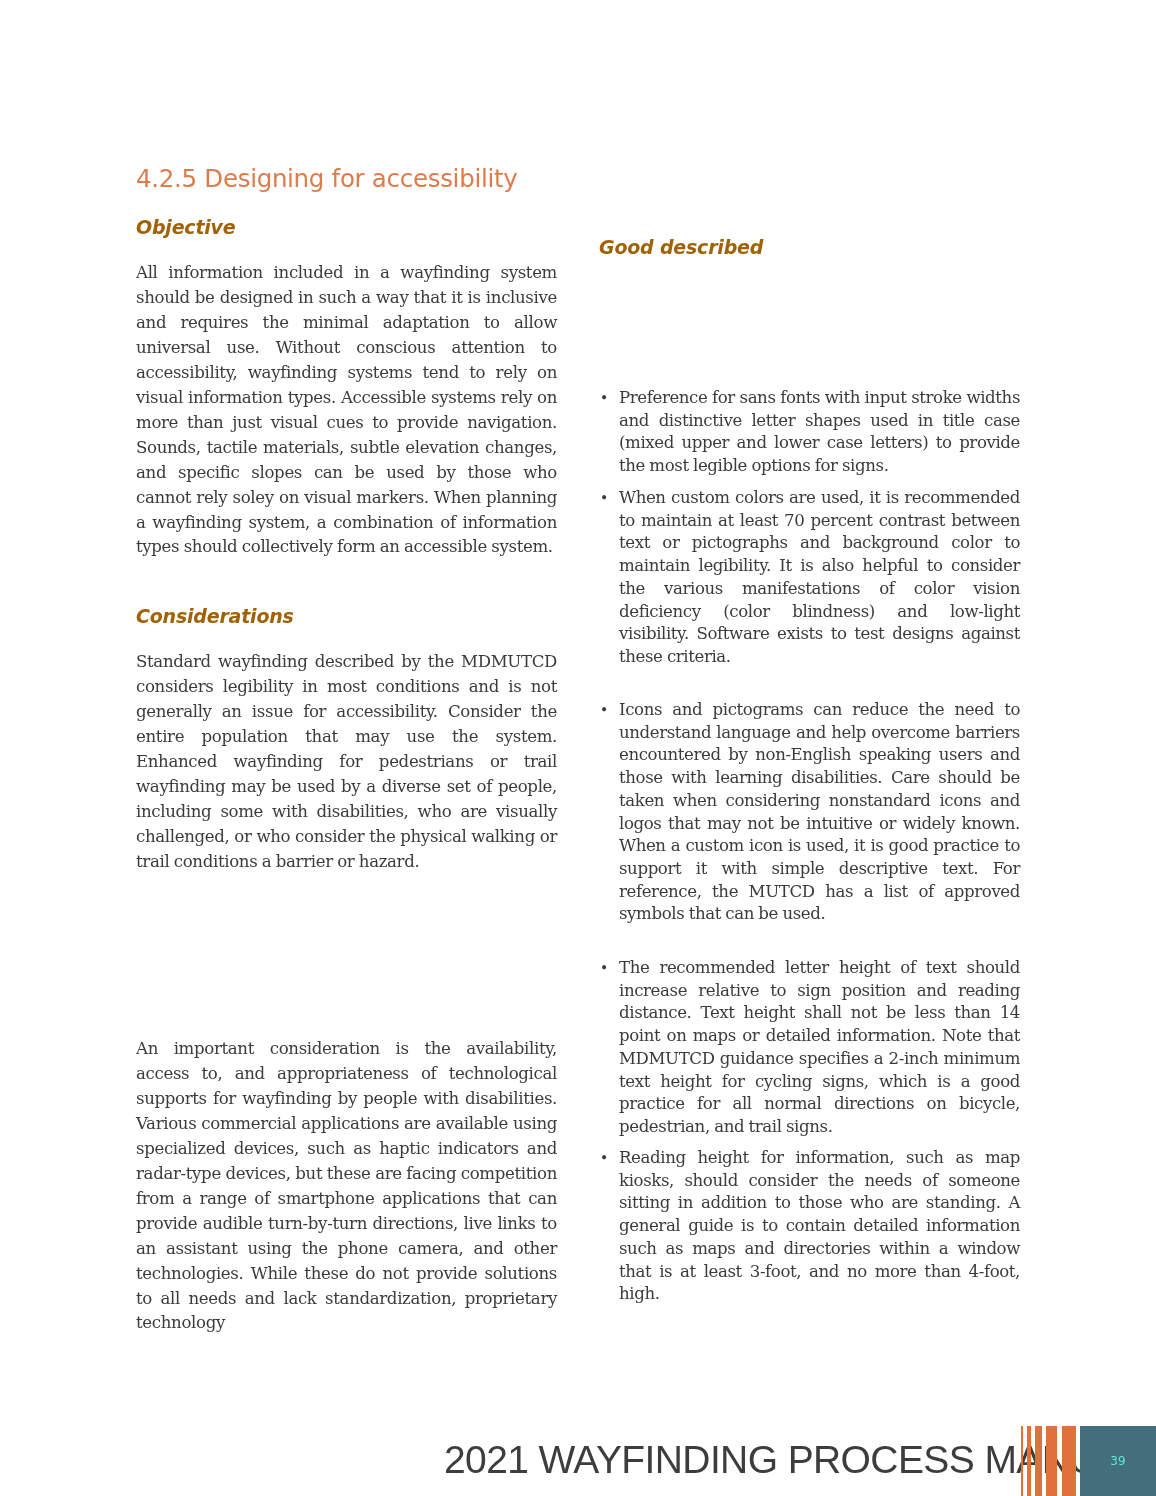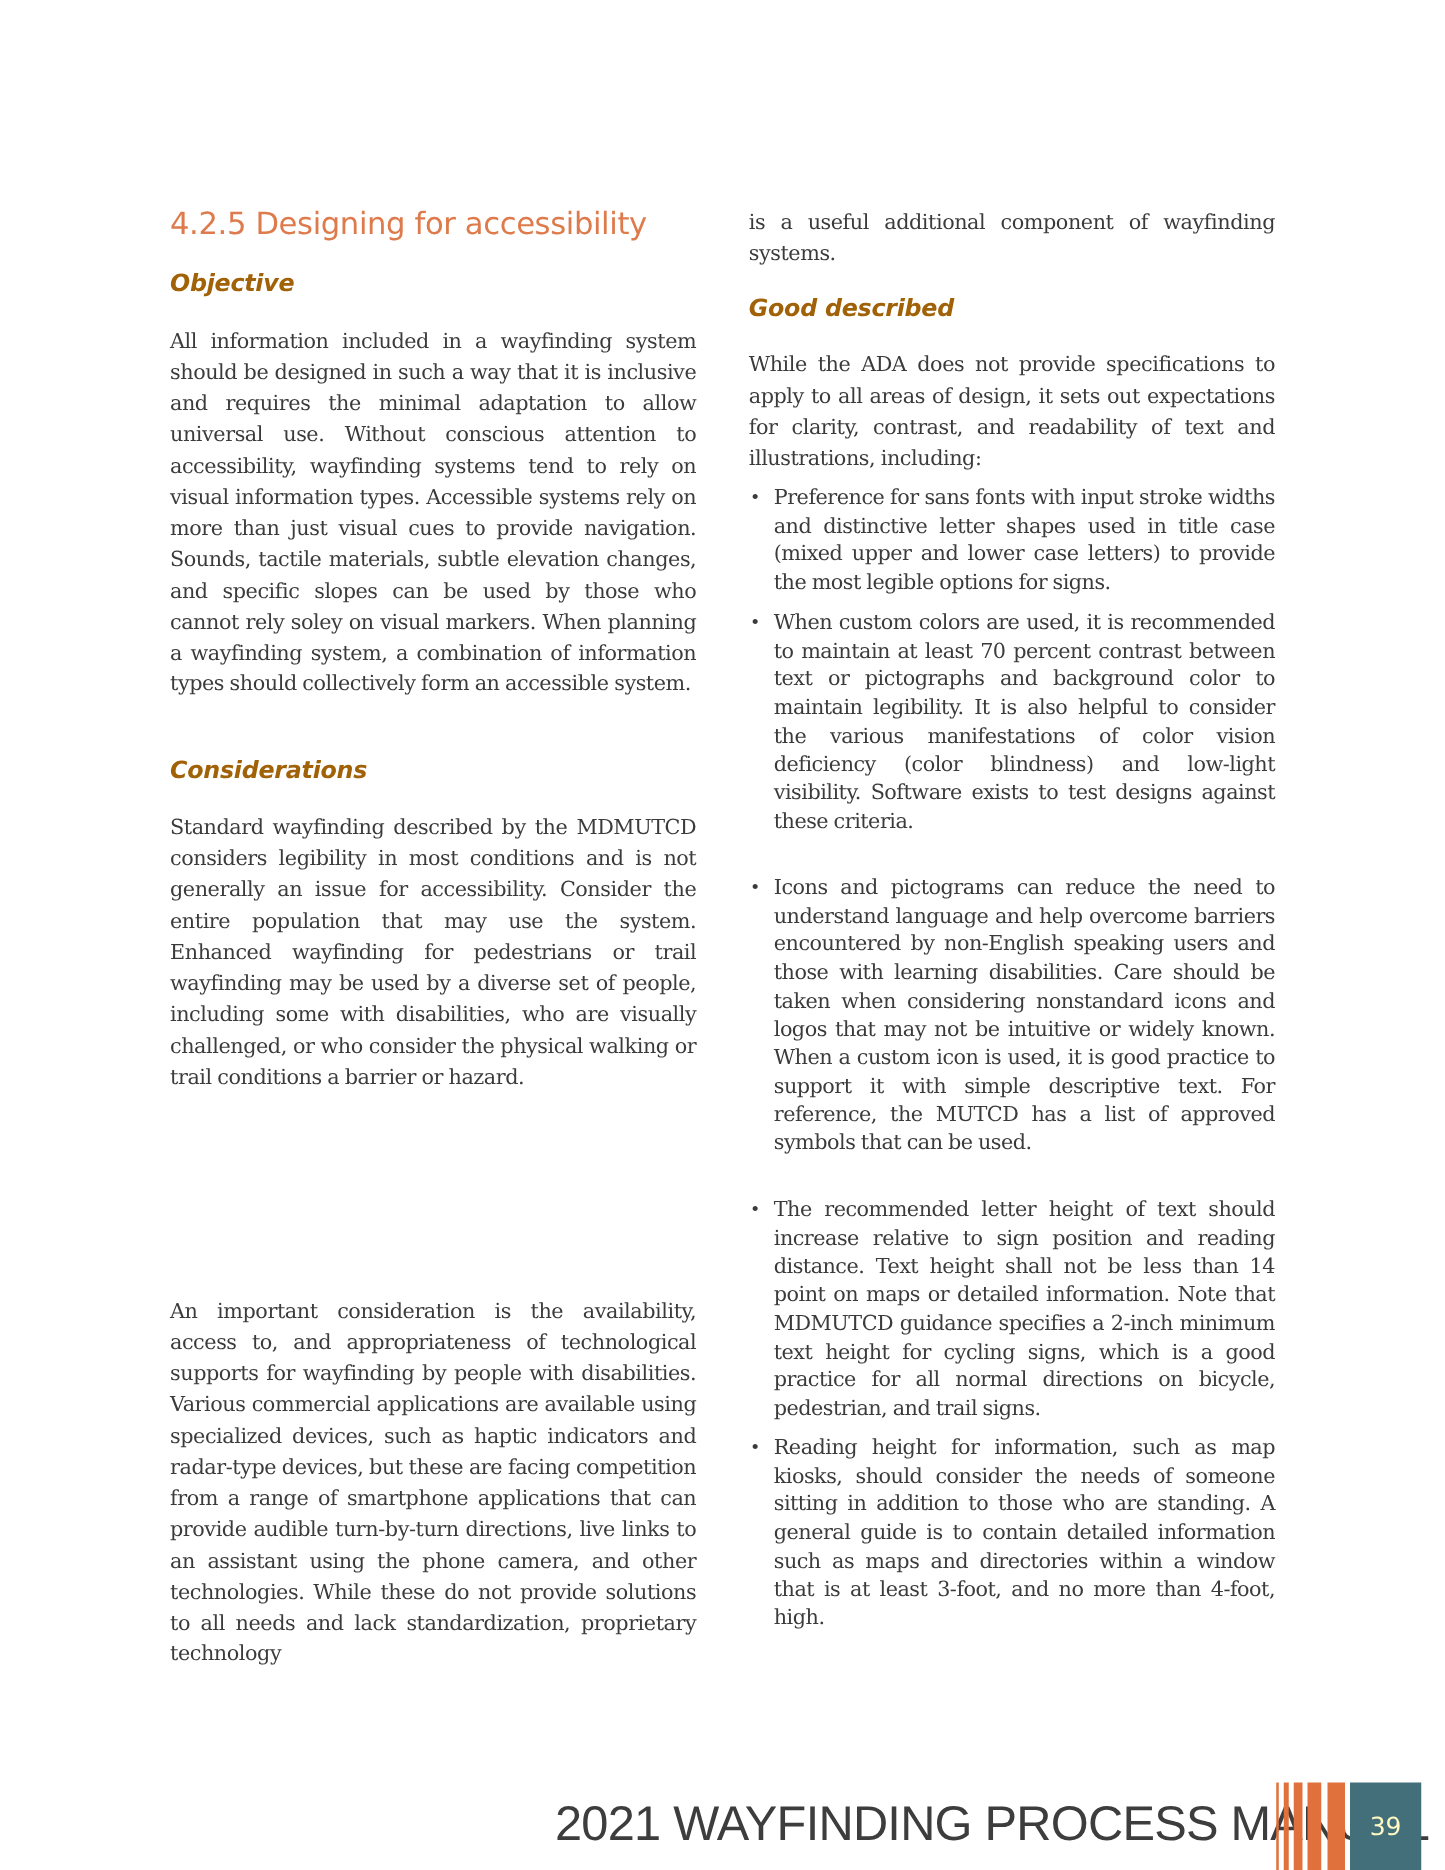--- a/index.html
+++ b/index.html
@@ -39,44 +39,42 @@
   .bullet-text { display: block; padding-left: 5px; }
 
   .footer-title {
     position: absolute; left: 444px; top: 1438px;
     font-family: "Liberation Sans", sans-serif;
     font-size: 39px; color: #3d3d3d; letter-spacing: -0.6px;
     white-space: nowrap; margin: 0;
   }
   .stripe { position: absolute; top: 1426px; height: 70px; background: #e0713c; }
   .page-box {
-    position: absolute; left: 1080px; top: 1426px; width: 57px; height: 70px;
-    background: #436f7a; color: #fef9c3;
-    font-family: "DejaVu Sans", sans-serif; font-size: 20px;
+    position: absolute; left: 1080px; top: 1426px; width: 76px; height: 70px;
+    background: #436f7a; color: #5eead4;
+    font-family: "DejaVu Sans", sans-serif; font-size: 12px;
     display: flex; align-items: center; justify-content: center;
   }
 </style>
 </head>
 <body>
 
 <div class="page">
 
   <h1 class="section-title">4.2.5 Designing for accessibility</h1>
 
   <h2 class="subhead" style="left:136px; top:216px;">Objective</h2>
   <p class="para" style="left:136px; top:261px;">All information included in a wayfinding system should be designed in such a way that it is inclusive and requires the minimal adaptation to allow universal use. Without conscious attention to accessibility, wayfinding systems tend to rely on visual information types. Accessible systems rely on more than just visual cues to provide navigation.  Sounds, tactile materials, subtle elevation changes, and specific slopes can be used by those who cannot rely soley on visual markers. When planning a wayfinding system, a combination of information types should collectively form an accessible system.</p>
 
   <h2 class="subhead" style="left:136px; top:605px;">Considerations</h2>
   <p class="para" style="left:136px; top:650px;">Standard wayfinding described by the MDMUTCD considers legibility in most conditions and is not generally an issue for accessibility. Consider the entire population that may use the system. Enhanced wayfinding for pedestrians or trail wayfinding may be used by a diverse set of people, including some with disabilities, who are visually challenged, or who consider the physical walking or trail conditions a barrier or hazard.</p>
   <p class="para" style="left:136px; top:1037px;">An important consideration is the availability, access to, and appropriateness of technological supports for wayfinding by people with disabilities. Various commercial applications are available using specialized devices, such as haptic indicators and radar-type devices, but these are facing competition from a range of smartphone applications that can provide audible turn-by-turn directions, live links to an assistant using the phone camera, and other technologies. While these do not provide solutions to all needs and lack standardization, proprietary technology</p>
 
-  <p class="para" style="left:599px; top:166px;">is a useful additional component of wayfinding systems.</p>
 
   <h2 class="subhead" style="left:599px; top:236px;">Good described</h2>
-  <p class="para" style="left:599px; top:280px;">While the ADA does not provide specifications to apply to all areas of design, it sets out expectations for clarity, contrast, and readability of text and illustrations, including:</p>
 
   <ul class="bullets" style="top:0;">
     <li style="top:387px;">
       <span class="bullet-dot">•</span>
       <span class="bullet-text">Preference for sans fonts with input stroke widths and distinctive letter shapes used in title case (mixed upper and lower case letters) to provide the most legible options for signs.</span>
     </li>
     <li style="top:487px;">
       <span class="bullet-dot">•</span>
       <span class="bullet-text">When custom colors are used, it is recommended to maintain at least 70 percent contrast between text or pictographs and background color to maintain legibility. It is also helpful to consider the various manifestations of color vision deficiency (color blindness) and low-light visibility. Software exists to test designs against these criteria.</span>
     </li>

